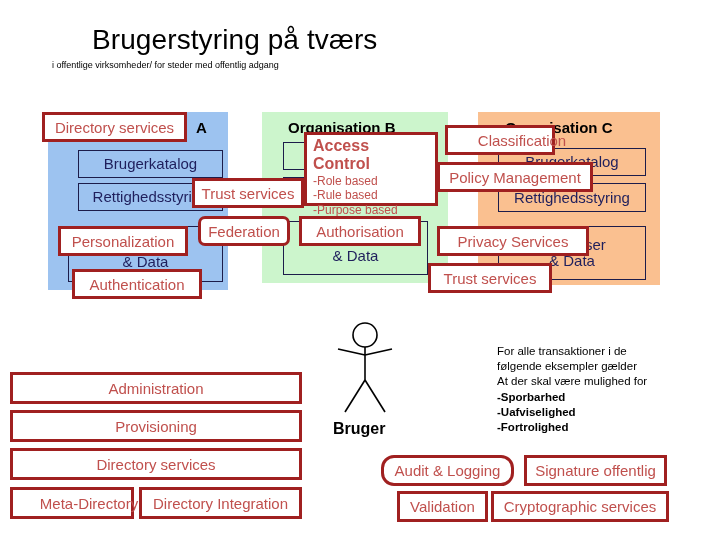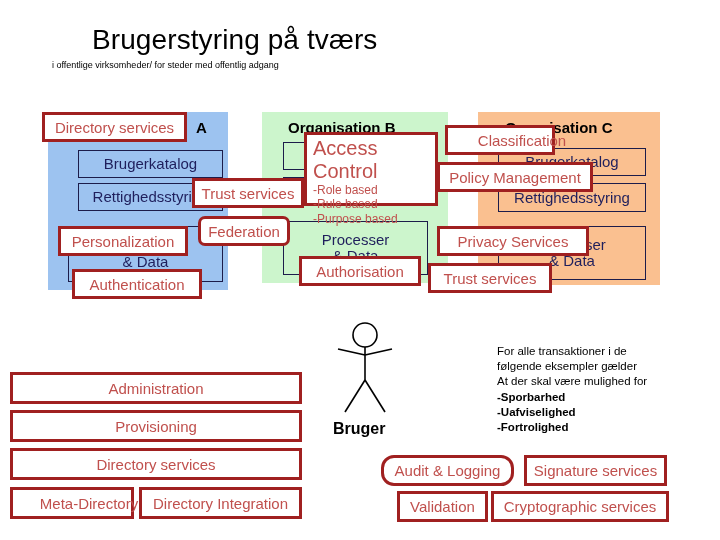--- a/index.html
+++ b/index.html
@@ -82,23 +82,24 @@
     box-sizing: border-box;
     white-space: nowrap;
   }
   .red-box.stacked {
     display: block;
     text-align: left;
     padding: 2px 6px 3px 6px;
     white-space: normal;
   }
   .ac-title {
-    font-size: 20px;
+    font-size: 16px;
     color: #c0504d;
     line-height: 1.15;
+    font-weight: bold;
   }
   .ac-item {
     font-size: 12px;
     color: #c0504d;
     line-height: 1.2;
   }
   
   #stick-figure {
     position: absolute;
   }
@@ -192,21 +193,21 @@
     <span>Authentication</span>
   </div>
 
   <div class="red-box stacked" style="left:304px; top:132px; width:134px; height:74px;">
     <div class="ac-title">Access Control</div>
     <div class="ac-item">-Role based</div>
     <div class="ac-item">-Rule based</div>
     <div class="ac-item">-Purpose based</div>
   </div>
 
-  <div class="red-box" style="left:299px; top:216px; width:122px; height:30px;margin-top:40px;">
+  <div class="red-box" style="left:299px; top:216px; width:122px; height:30px;">
     <span>Authorisation</span>
   </div>
 
   <div class="red-box" style="left:445px; top:125px; width:110px; height:30px;padding-left:44px;">
     <span>Classification</span>
   </div>
 
   <div class="red-box" style="left:437px; top:162px; width:156px; height:30px;">
     <span>Policy Management</span>
   </div>
@@ -251,21 +252,21 @@
     <div>At der skal være mulighed for</div>
     <div class="bold">-Sporbarhed</div>
     <div class="bold">-Uafviselighed</div>
     <div class="bold">-Fortrolighed</div>
   </div>
 
   <div class="red-box" style="left:381px; top:455px; width:133px; height:31px;border-radius:13px;">
     <span>Audit &amp; Logging</span>
   </div>
   <div class="red-box" style="left:524px; top:455px; width:143px; height:31px;">
-    <span>Signature services</span>
+    <span>Signature offentlig</span>
   </div>
   <div class="red-box" style="left:397px; top:491px; width:91px; height:31px;">
     <span>Validation</span>
   </div>
   <div class="red-box" style="left:491px; top:491px; width:178px; height:31px;">
     <span>Cryptographic services</span>
   </div>
 
 </div>
 

